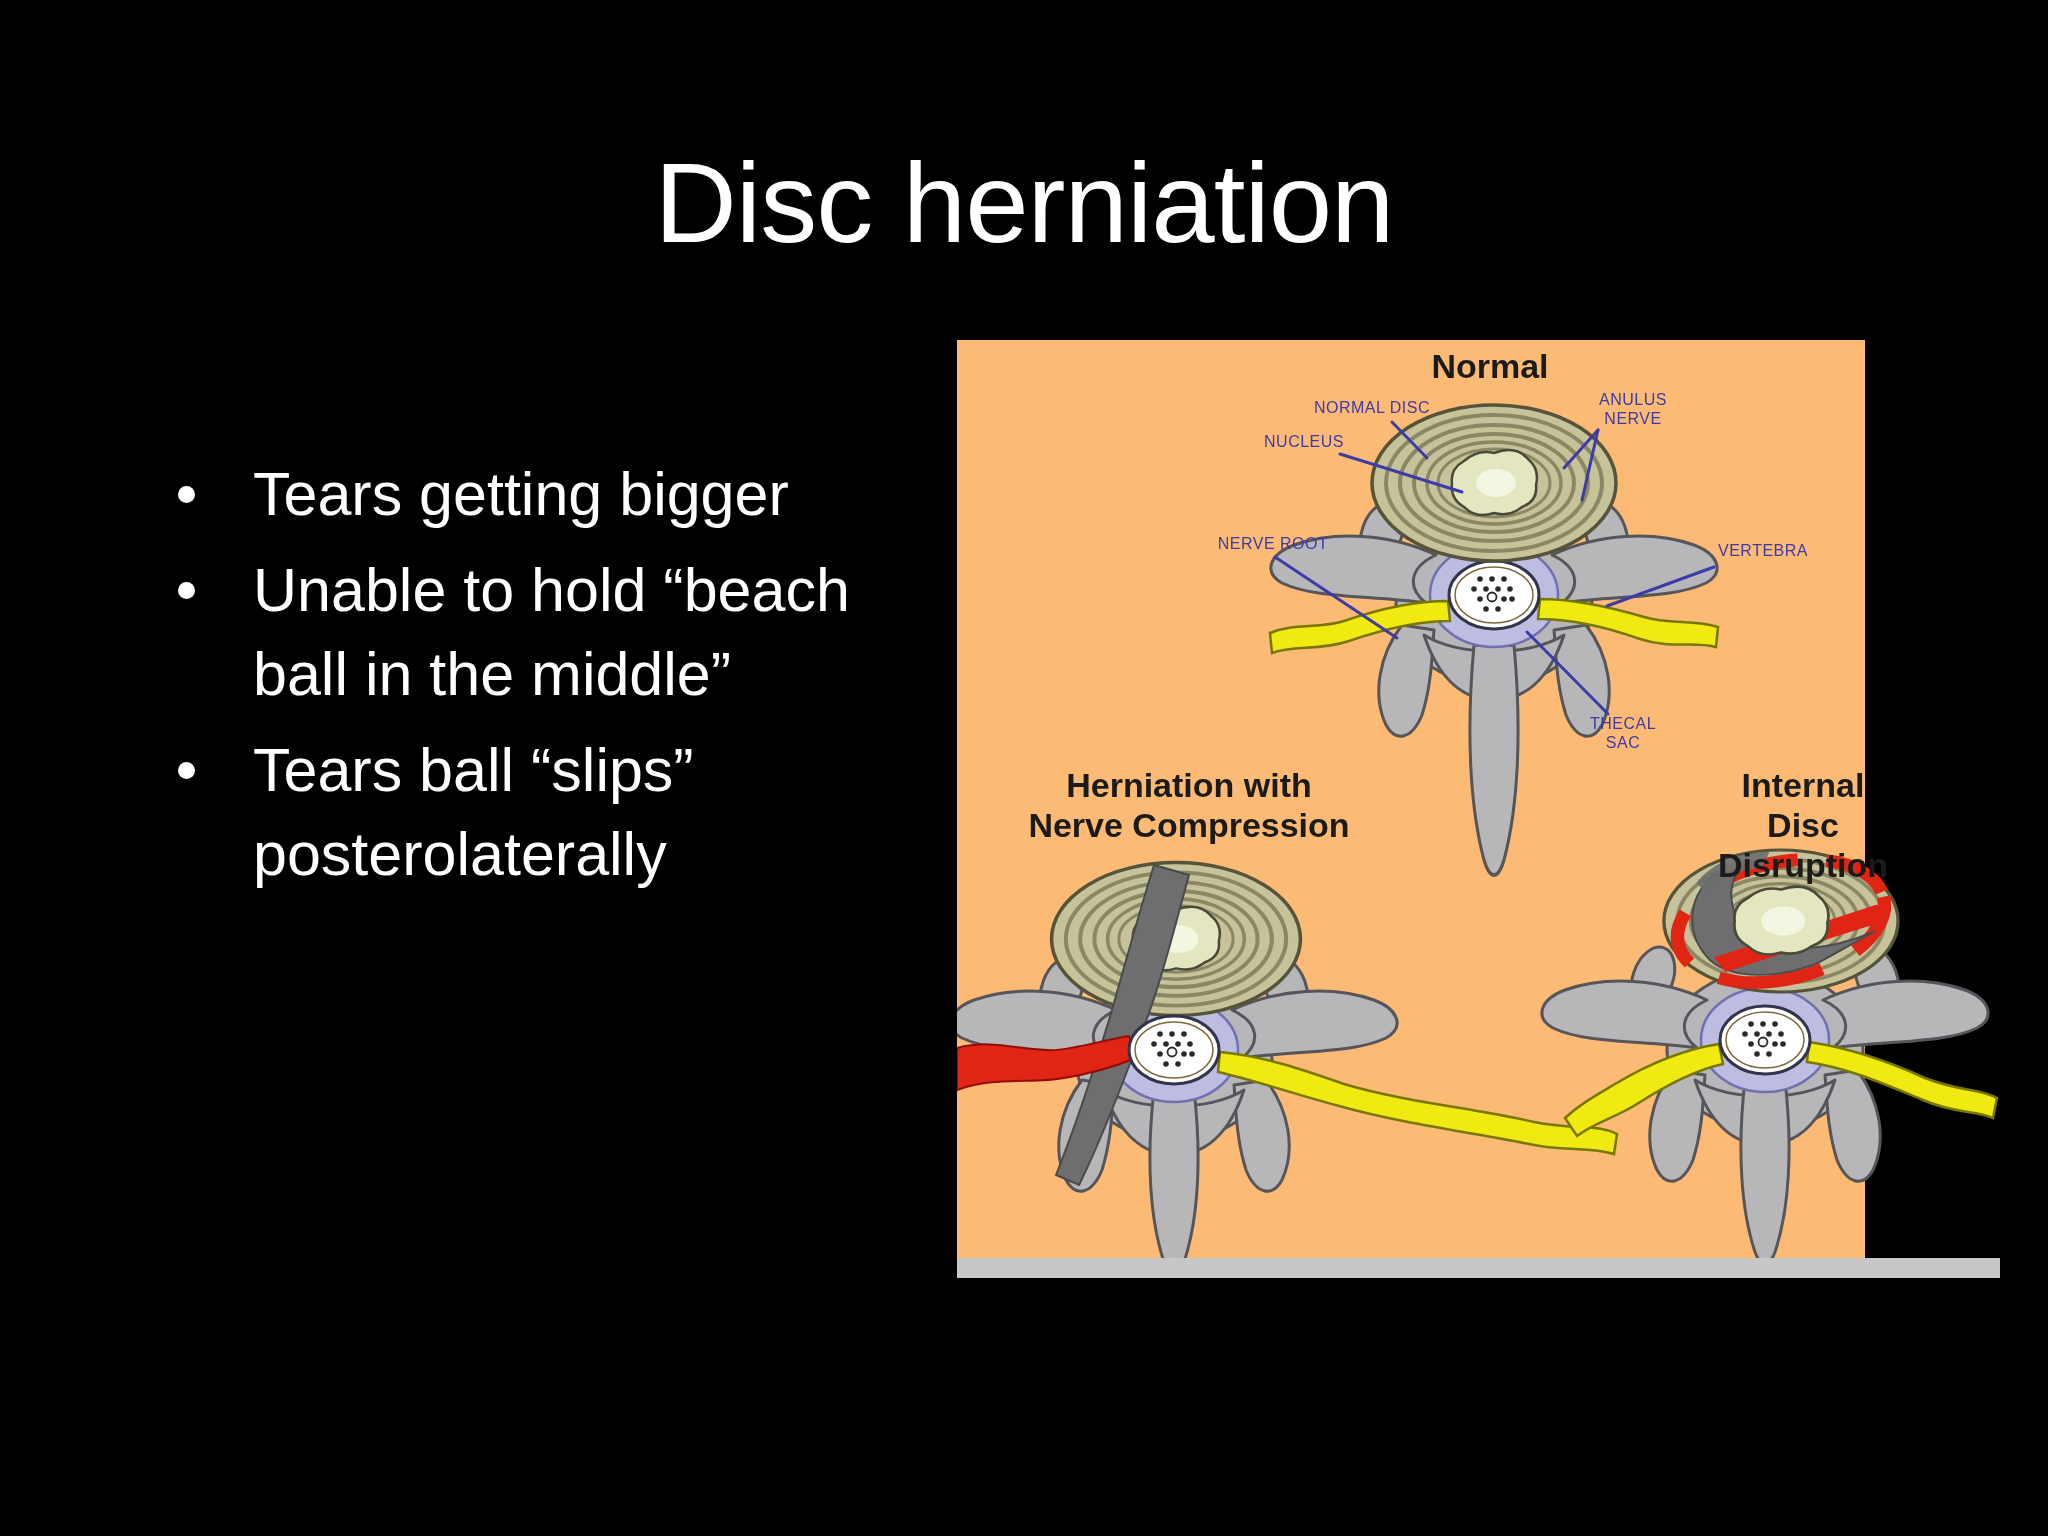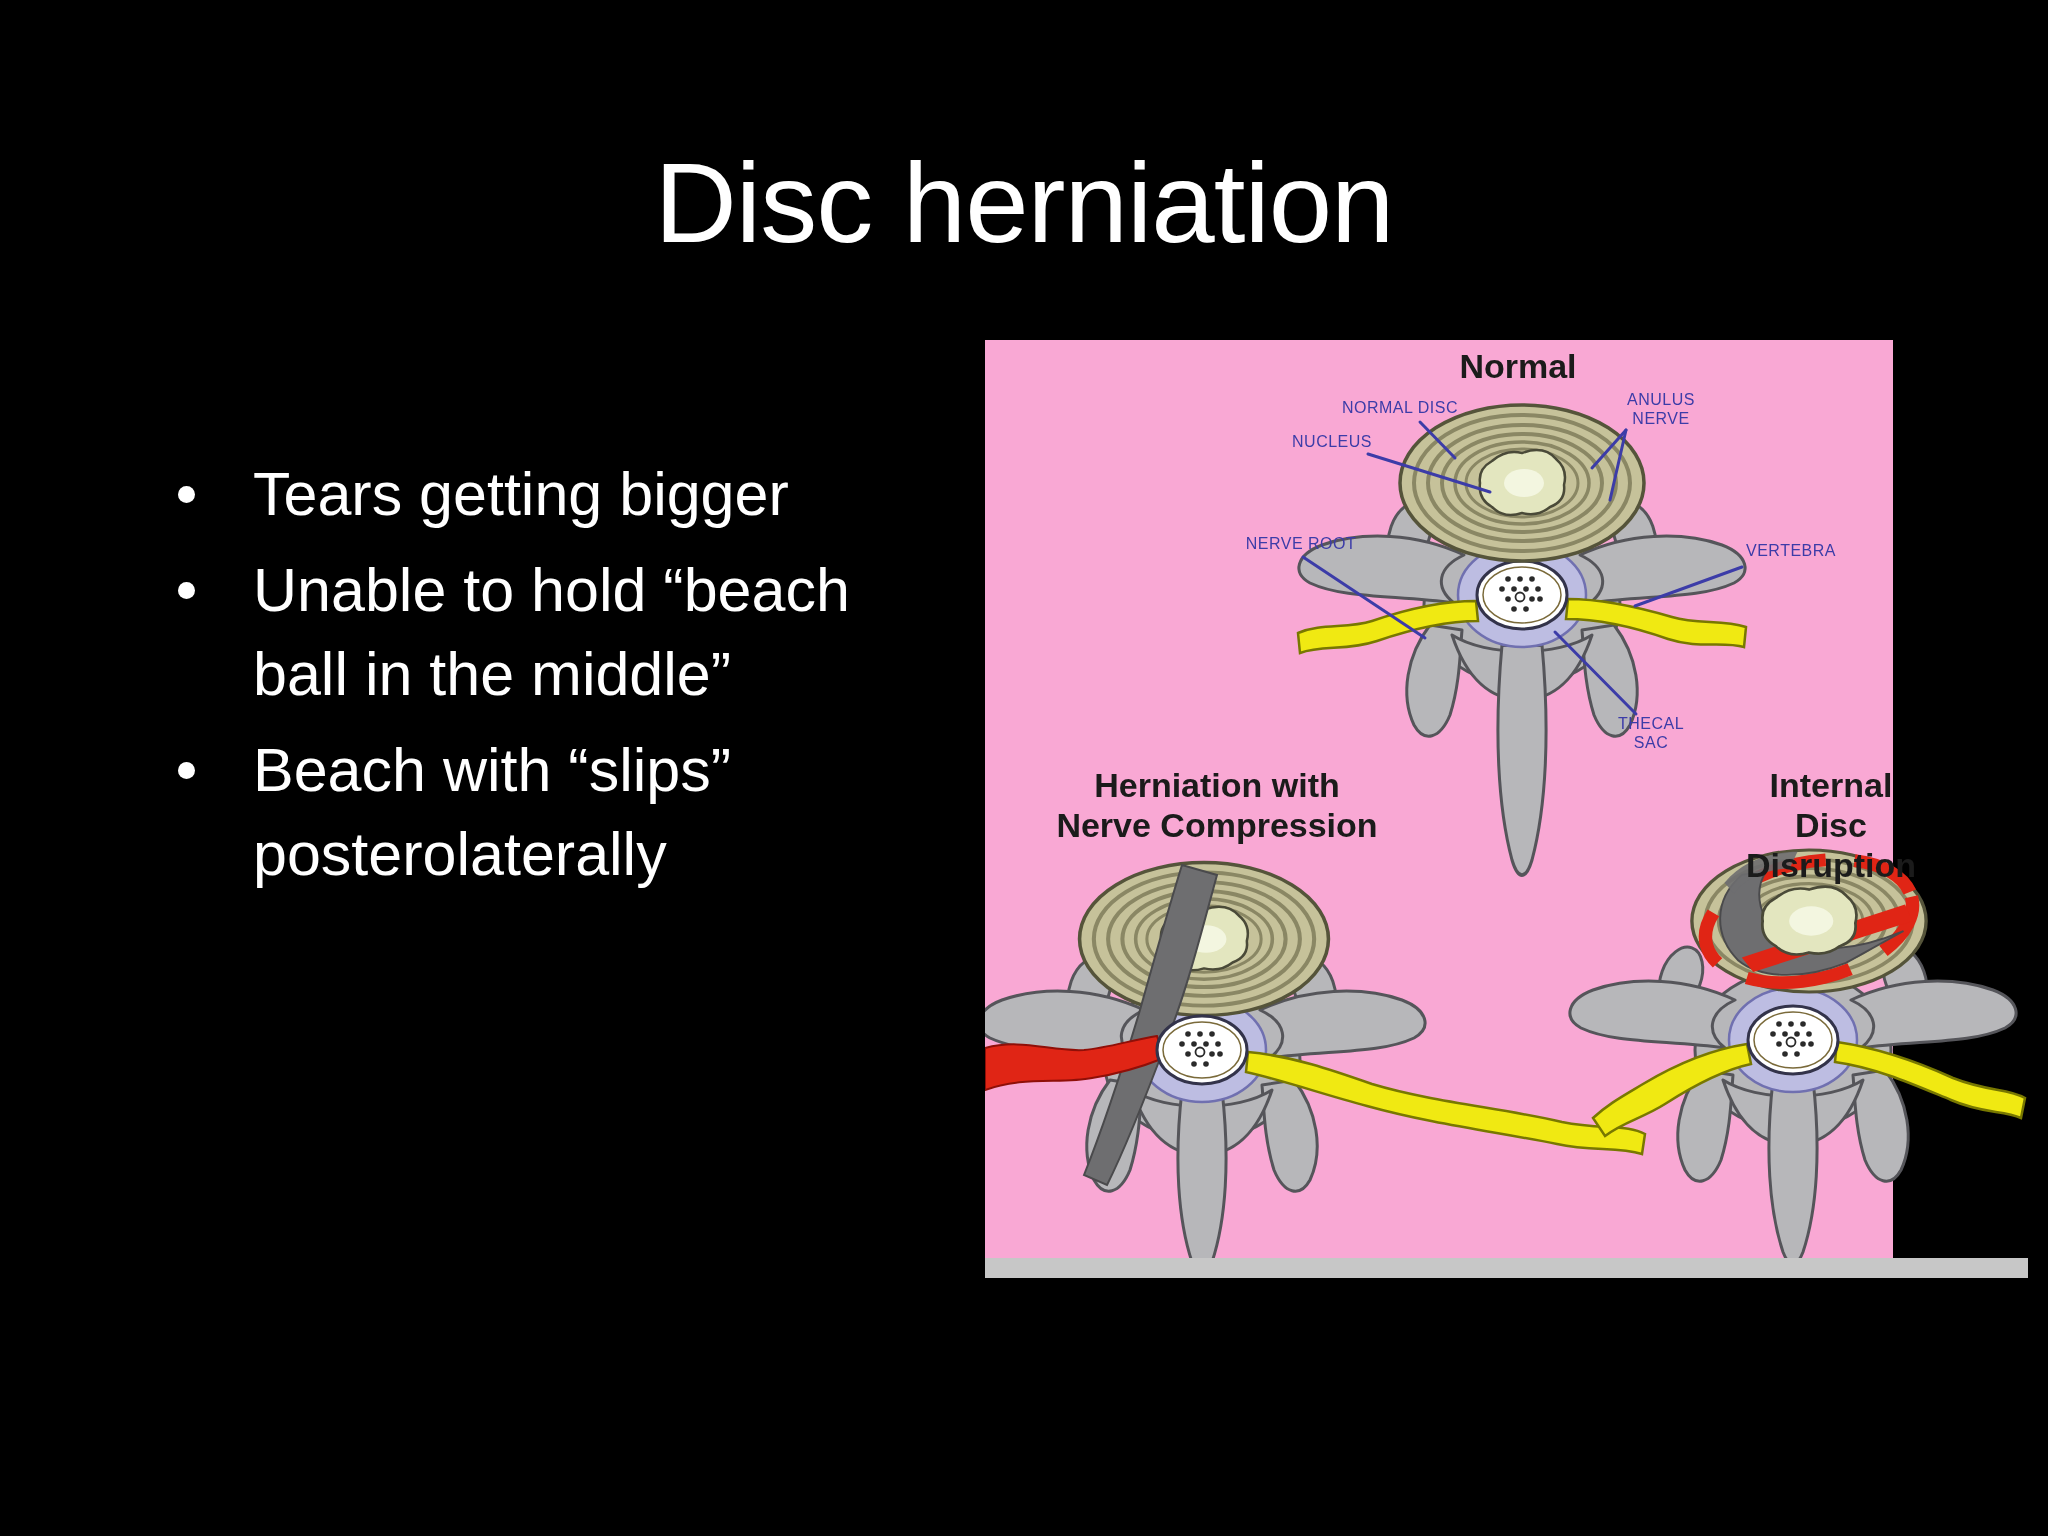--- a/index.html
+++ b/index.html
@@ -12,42 +12,42 @@
          color:#fff;font-size:114px;font-weight:400;letter-spacing:-1px;}
 
   
   #bullets{position:absolute;left:160px;top:452px;width:840px;list-style:none;margin:0;padding:0;}
   #bullets li{position:relative;padding-left:93px;margin:0 0 12px 0;
               color:#fff;font-size:61px;line-height:84px;font-weight:400;}
   #bullets li .dot{position:absolute;left:18px;top:34px;width:17px;height:17px;
                    border-radius:50%;background:#fff;}
 
   
-  #figure-panel{position:absolute;left:985px;top:340px;width:908px;height:938px;
-                background:#f9a8d4;}
+  #figure-panel{position:absolute;left:957px;top:340px;width:908px;height:938px;
+                background:#fdba74;}
   #figure-panel .strip{position:absolute;left:0;bottom:0;width:1043px;height:20px;background:#c7c7c7;}
   #figure-svg{position:absolute;left:0;top:0;}
 
   .fig-heading{position:absolute;transform:translateX(-50%);text-align:center;
                color:#1b1b1b;font-size:34px;font-weight:700;line-height:40px;}
   .fig-label{position:absolute;transform:translateX(-50%);text-align:center;
              color:#3c3ca8;font-size:16px;font-weight:400;line-height:19px;letter-spacing:.5px;}
 </style>
 </head>
 <body>
 
 <div id="slide">
 
   <div id="title">Disc herniation</div>
 
   <ul id="bullets">
     <li><span class="dot"></span><span class="prewrap">Tears getting bigger</span></li>
     <li><span class="dot"></span><span class="prewrap">Unable to hold “beach
 ball in the middle”</span></li>
-    <li><span class="dot"></span><span class="prewrap">Beach with “slips”
+    <li><span class="dot"></span><span class="prewrap">Tears ball “slips”
 posterolaterally</span></li>
   </ul>
 
   <div id="figure-panel">
 
     <svg id="figure-svg" width="1043" height="938" viewBox="0 0 1043 938">
       <defs>
         <g id="wing">
           <path d="M -58,-40 C -105,-62 -160,-64 -200,-50 C -226,-40 -230,-22 -212,-12
                    C -178,4 -125,0 -68,8 C -88,-8 -84,-28 -58,-40 Z" fill="#b7b7ba" stroke="#55555a" stroke-width="3" stroke-linejoin="round"></path>

